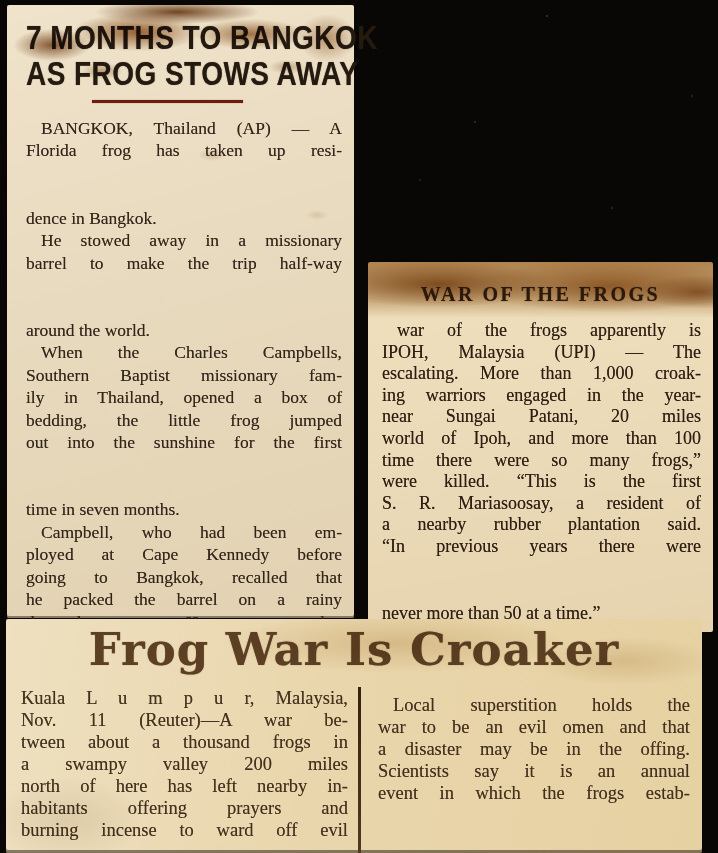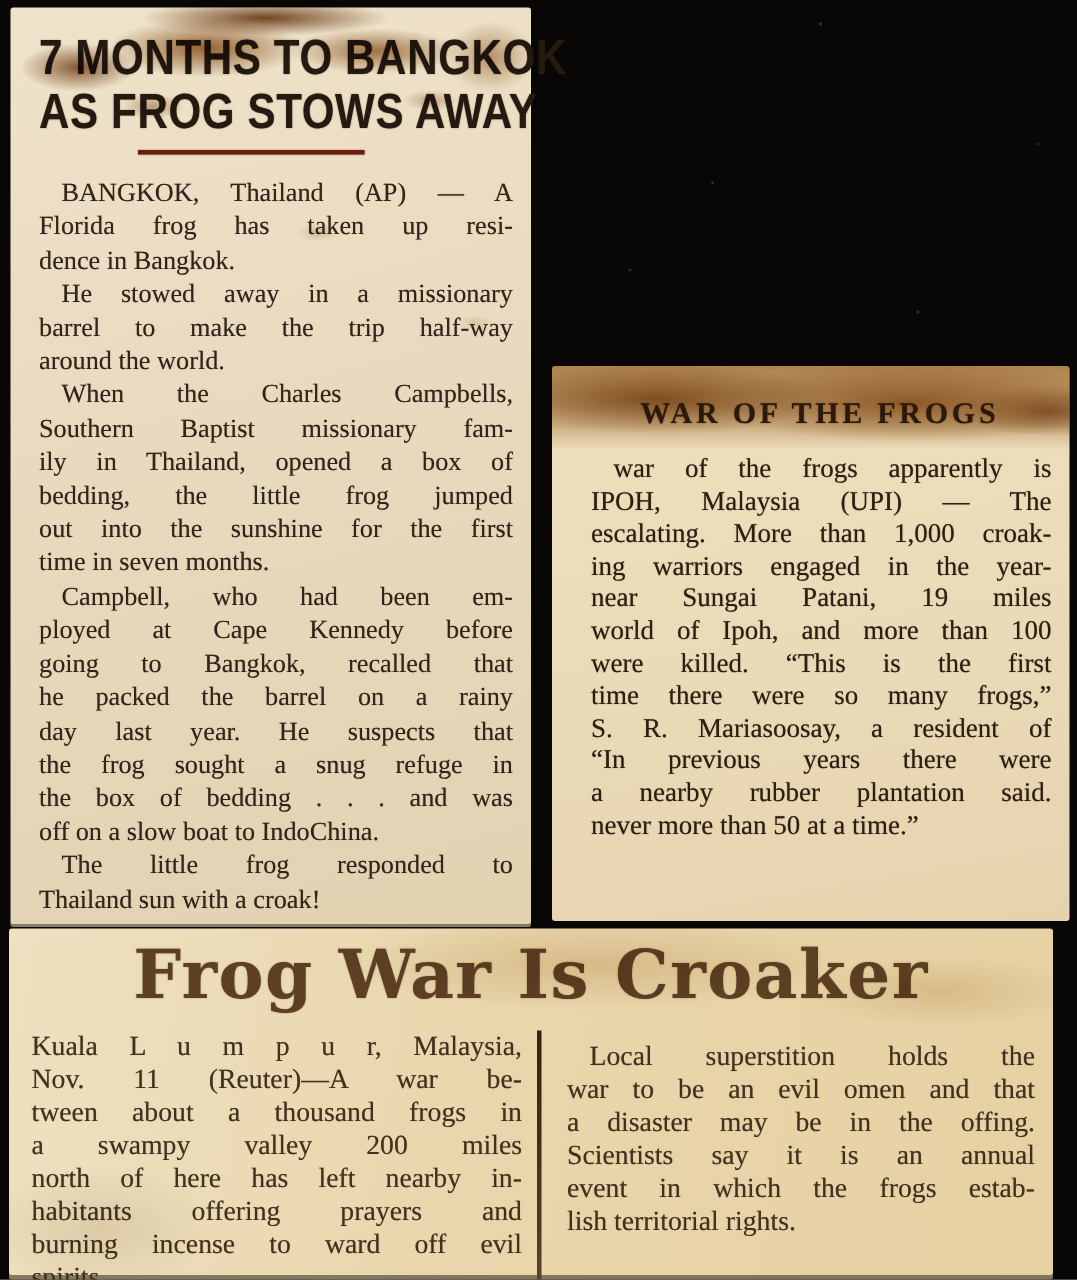--- a/index.html
+++ b/index.html
@@ -47,23 +47,23 @@
   }
   .underline1 {
     width: 151px; height: 3px; margin: 8px 0 0 66px;
     background: #6b1d10; box-shadow: 0 0 1px rgba(107,29,16,.8);
   }
   .body1 { margin-top: 14px; font-size: 17.5px; line-height: 22.4px;
            text-shadow: 0 0 .5px rgba(50,35,20,.5); }
 
   
   .clip2 {
-    left: 368px; top: 244px; width: 345px; height: 370px;
+    left: 368px; top: 262px; width: 345px; height: 370px;
     background: linear-gradient(170deg, #efe0bd, #ead9b6 60%, #e6d3ae);
-    color: #2e1d12; border-radius: 2px; padding-left: 12px;
+    color: #2e1d12; border-radius: 2px;
   }
   .clip2 .stain {
     left: 0; right: 0; top: 0; height: 56px;
     background:
       radial-gradient(150px 30px at 70px 22px,  rgba(132,82,34,.95), transparent 78%),
       radial-gradient(175px 34px at 240px 24px, rgba(146,94,42,.9),  transparent 78%),
       radial-gradient(80px 22px  at 330px 30px, rgba(120,70,28,.8),  transparent 75%),
       linear-gradient(180deg, rgba(168,120,62,.78), rgba(168,120,62,.4) 72%, rgba(168,120,62,0));
   }
   .head2 {
@@ -102,21 +102,21 @@
   .col-left  { box-sizing: border-box; width: 352px; padding: 2px 10px 0 15px; }
   .col-rule  { width: 3px; margin-top: 2px;
                background: linear-gradient(180deg, #33220f, #503722 70%, #5d4430); }
   .col-right { box-sizing: border-box; flex: 1; padding: 9px 12px 0 17px; }
   .body3 { font-size: 18.5px; line-height: 22px;
            text-shadow: 0 0 .5px rgba(67,48,30,.55); }
 
   
   .par { margin: 0; }
   .par .tline { text-align: justify; text-align-last: justify; }
-  .par .tline:last-child { text-align-last: left; }
+  .par .tline:last-child { text-align-last: left; margin-top: 45px; }
   .par .tline:first-child { text-indent: 15px; }
   .par.no-indent .tline:first-child { text-indent: 0; }
 
   
   .dust { position: absolute; inset: 0; pointer-events: none;
     background:
       radial-gradient(2px 2px at 547px 16px,  rgba(210,200,185,.4), transparent 70%),
       radial-gradient(2px 2px at 475px 122px, rgba(210,200,185,.3), transparent 70%),
       radial-gradient(2px 2px at 612px 208px, rgba(210,200,185,.3), transparent 70%),
       radial-gradient(2px 2px at 692px 96px,  rgba(210,200,185,.25), transparent 70%),
@@ -172,27 +172,27 @@
 
   <article class="clip clip2">
     <div class="stain"></div>
     <h2 class="head2">WAR OF THE FROGS</h2>
     <div class="body2">
       <div class="par">
           <div class="tline">war of the frogs apparently is</div>
           <div class="tline">IPOH, Malaysia (UPI) — The</div>
           <div class="tline">escalating. More than 1,000 croak-</div>
           <div class="tline">ing warriors engaged in the year-</div>
-          <div class="tline">near Sungai Patani, 19 miles</div>
+          <div class="tline">near Sungai Patani, 20 miles</div>
           <div class="tline">world of Ipoh, and more than 100</div>
+          <div class="tline">time there were so many frogs,”</div>
           <div class="tline">were killed. “This is the first</div>
-          <div class="tline">time there were so many frogs,”</div>
           <div class="tline">S. R. Mariasoosay, a resident of</div>
+          <div class="tline">a nearby rubber plantation said.</div>
           <div class="tline">“In previous years there were</div>
-          <div class="tline">a nearby rubber plantation said.</div>
           <div class="tline">never more than 50 at a time.”</div>
         </div>
     </div>
   </article>
 
   <article class="clip clip3">
     <h2 class="head3">Frog War Is Croaker</h2>
     <div class="cols">
       <div class="col-left body3">
         <div class="par no-indent">

